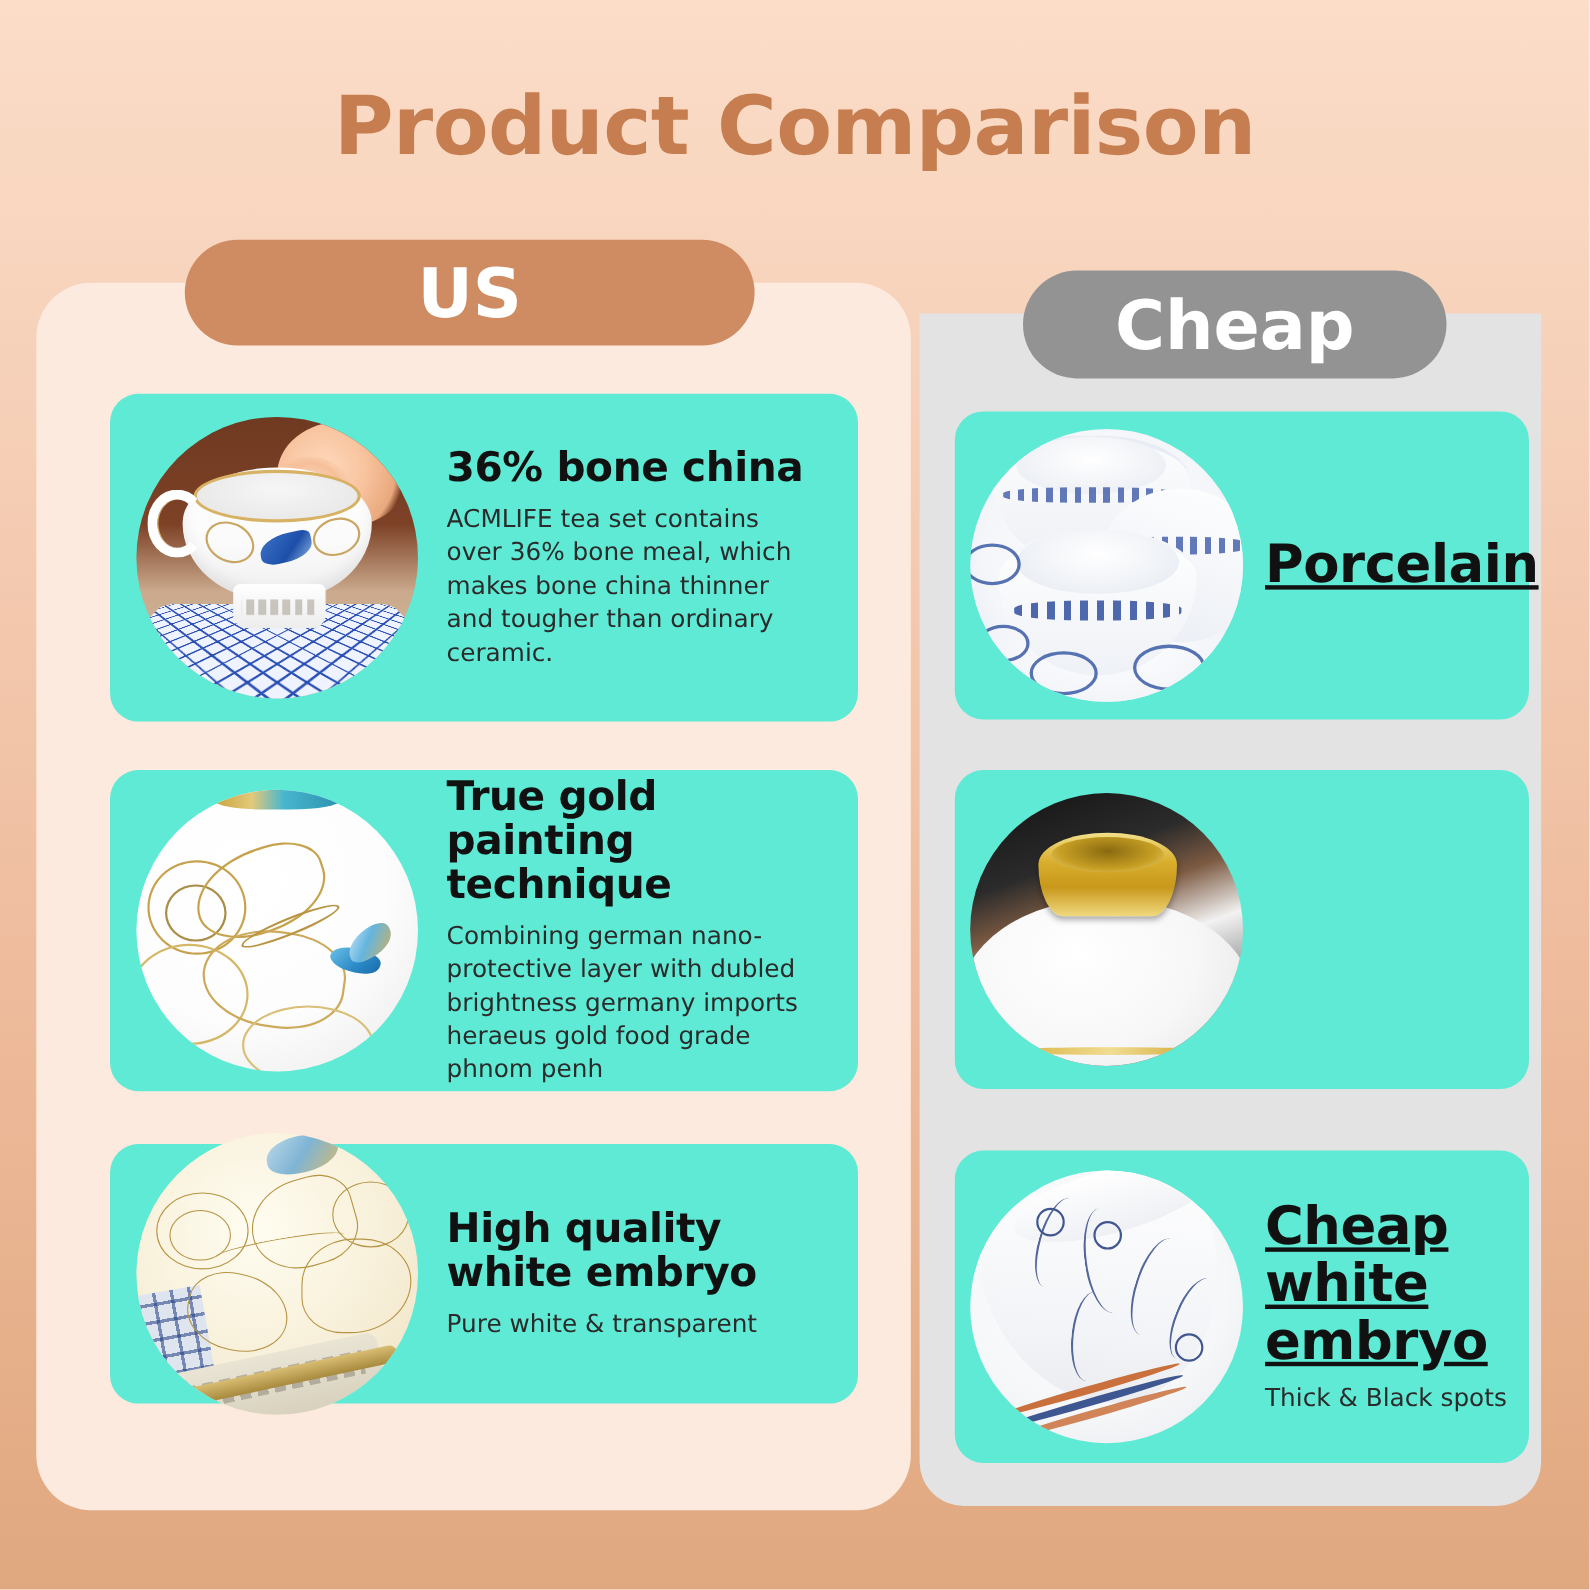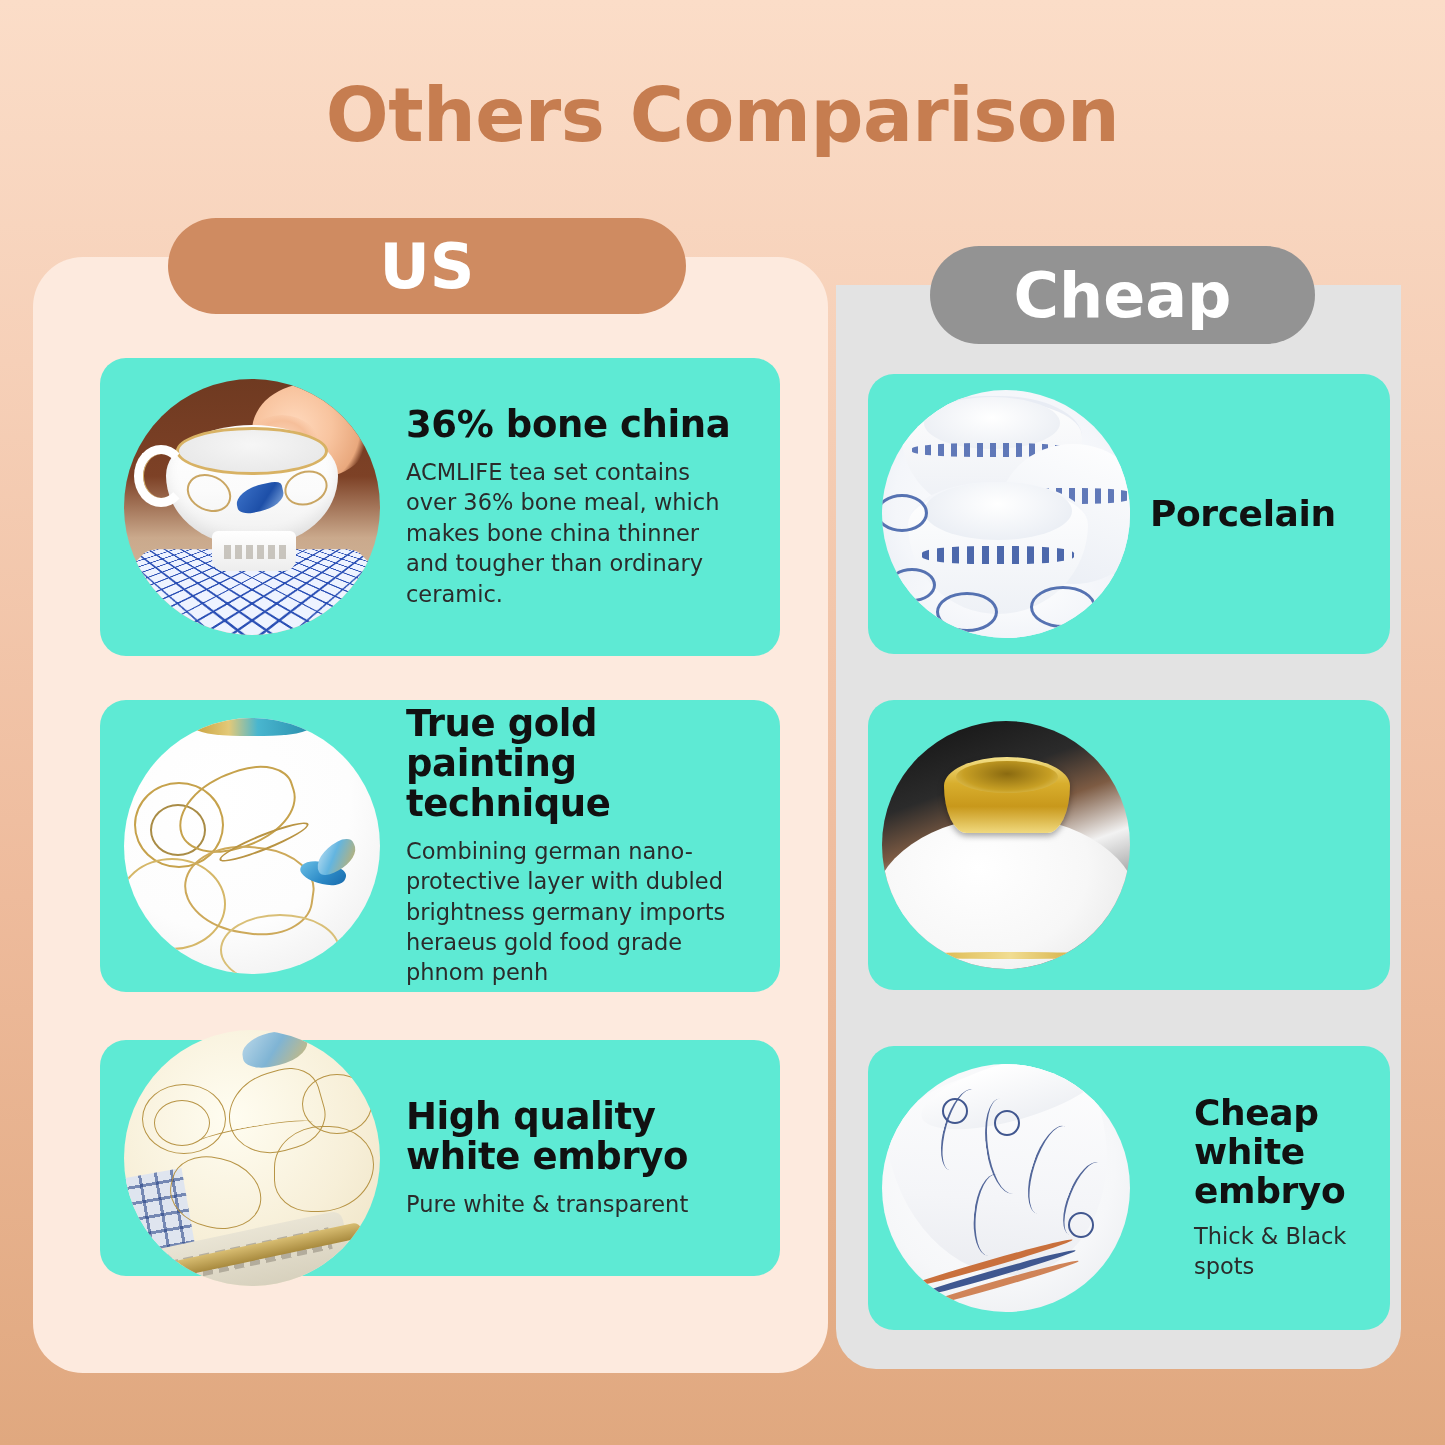--- a/index.html
+++ b/index.html
@@ -94,21 +94,21 @@
 
   .card-us   { left: 100px; width: 680px; padding-left: 24px; }
   .card-o    { left: 868px; width: 522px; padding-left: 14px; }
 
   .card-us-1 { top: 358px; height: 298px; }
   .card-us-2 { top: 700px; height: 292px; }
   .card-us-3 { top: 1040px; height: 236px; }
 
   .card-o-1  { top: 374px; height: 280px; }
   .card-o-2  { top: 700px; height: 290px; }
-  .card-o-3  { top: 1046px; height: 284px; gap: 44px; }
+  .card-o-3  { top: 1046px; height: 284px; }
 
   
   .photo {
     position: relative;
     border-radius: 50%;
     flex: 0 0 auto;
     overflow: hidden;
   }
   .photo-us { width: 256px; height: 256px; }
   .photo-o  { width: 248px; height: 248px; }
@@ -118,22 +118,23 @@
 
   .card-title {
     font-size: 37px;
     font-weight: 700;
     color: #111111;
     line-height: 1.08;
     letter-spacing: -0.4px;
     font-family: "DejaVu Sans", sans-serif;
   }
   .card-title-o {
-    font-size: 36px;
+    font-size: 48px;
     white-space: nowrap;
+    text-decoration: underline;
   }
   .card-title-wrap-o { white-space: normal; }
 
   .card-body {
     margin-top: 12px;
     font-size: 22.5px;
     line-height: 1.35;
     color: #2b2b2b;
     max-width: 330px;
     font-family: "DejaVu Sans", sans-serif;
@@ -403,21 +404,21 @@
   .p-o3 .bands .b {
     position: absolute; left: 0; width: 100%; height: 7px; border-radius: 50%;
   }
   .p-o3 .bands .ba { top: 0;  background: #c9703c; }
   .p-o3 .bands .bb { top: 11px; background: #3f5790; }
   .p-o3 .bands .bc { top: 22px; background: #c9703c; opacity:.85; }
 </style>
 </head>
 <body>
 
-<div class="page-title">Others Comparison</div>
+<div class="page-title">Product Comparison</div>
 
 <div class="panel-us"></div>
 
 <div class="panel-others"></div>
 
 <div class="pill pill-us">
   <span>US</span>
 </div>
 <div class="pill pill-others">
   <span>Cheap</span>

